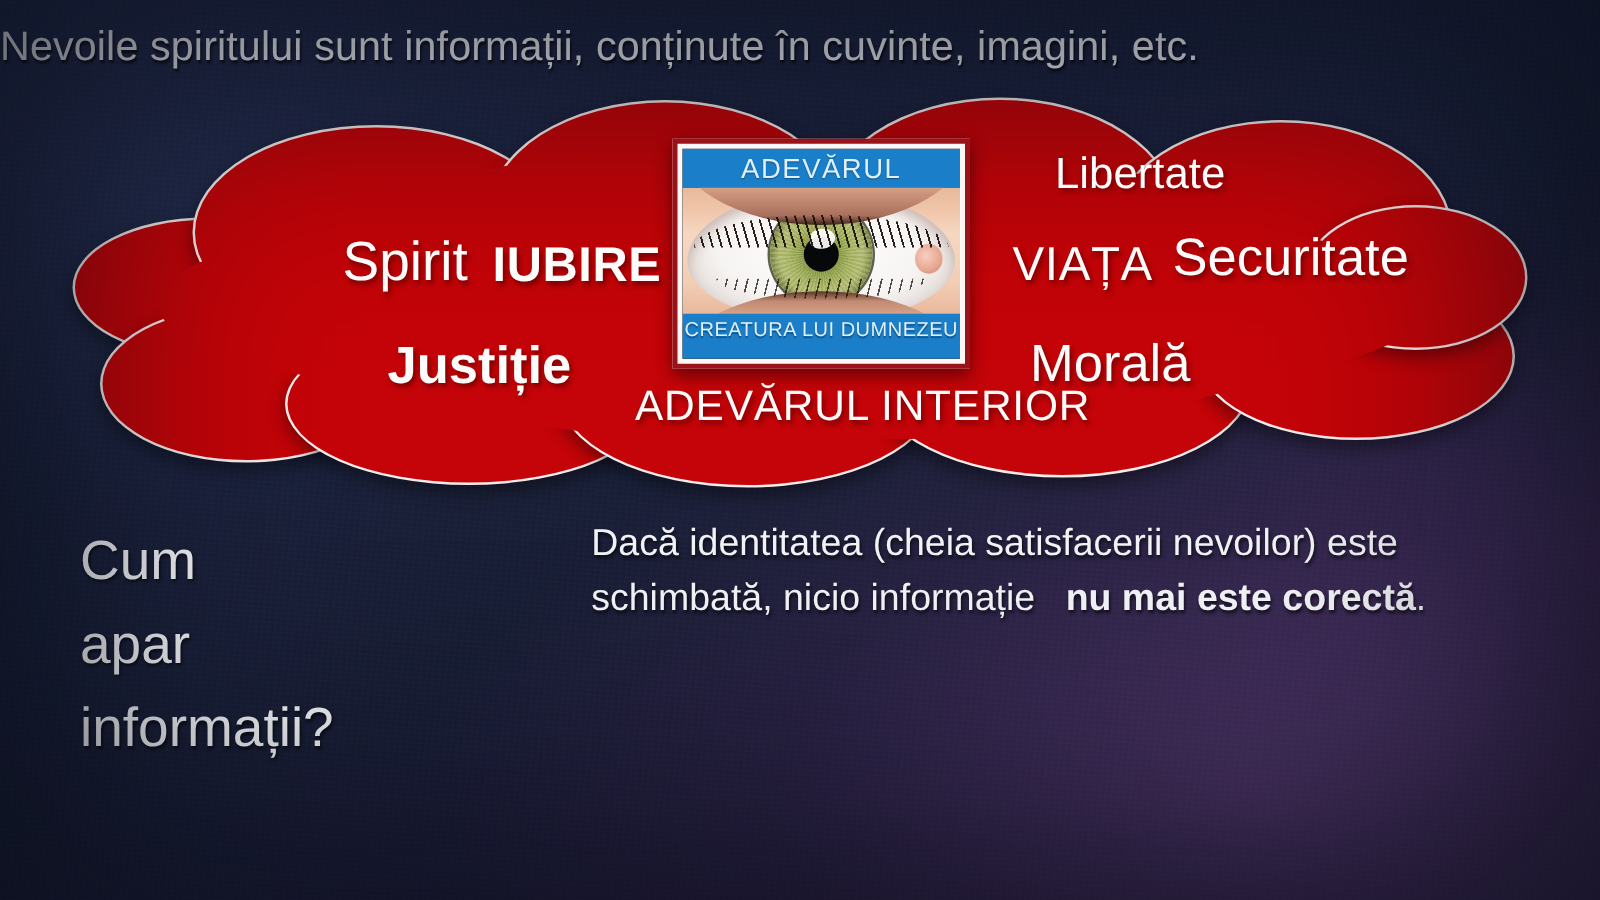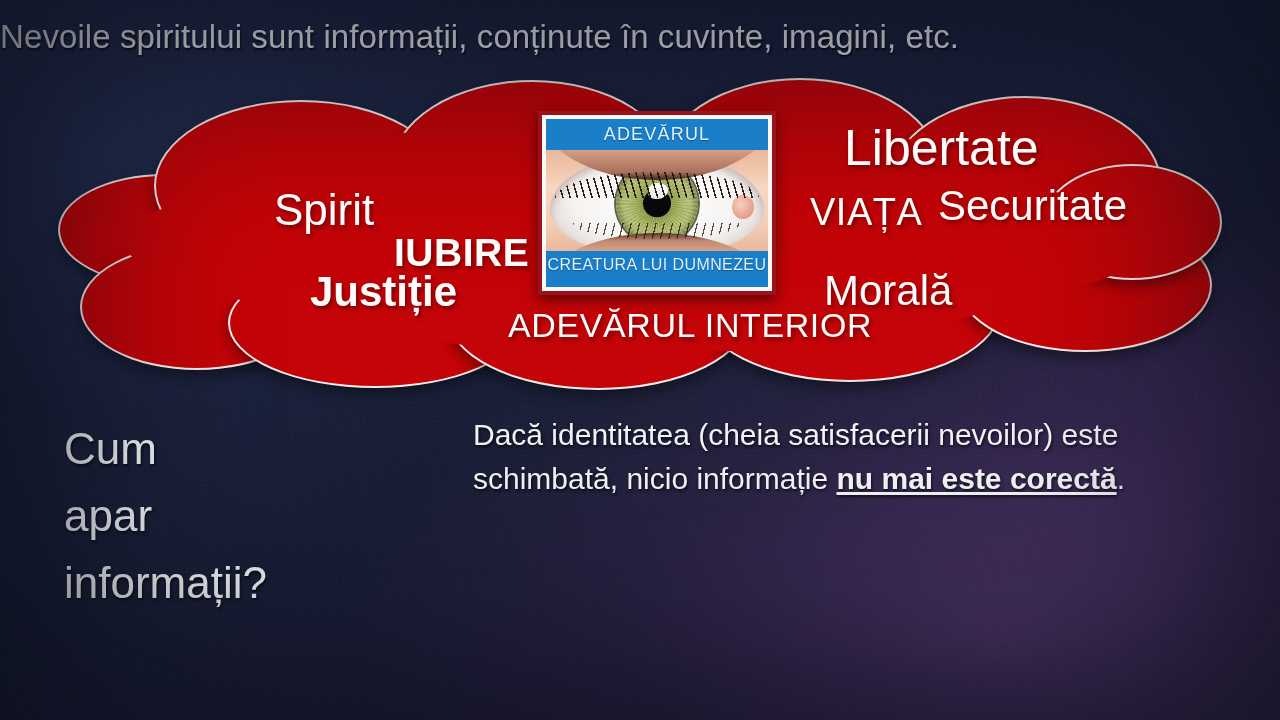--- a/index.html
+++ b/index.html
@@ -71,23 +71,23 @@
   .cloudword {
     position: absolute;
     color: #fdfcfb;
     font-family: "Liberation Sans", sans-serif;
     font-weight: 300;
     text-shadow: 2px 3px 4px rgba(90,0,0,0.72);
     white-space: nowrap;
     z-index: 40;
   }
   .w-spirit      { left: 200px; top: 107px; font-size: 44px; margin-left: 16px; }
-  .w-iubire      { left: 336px; top: 113px; font-size: 39px; font-weight: 700; letter-spacing: 0.5px; margin-top: 40px; }
+  .w-iubire      { left: 336px; top: 113px; font-size: 39px; font-weight: 700; letter-spacing: 0.5px; }
   .w-justitie    { left: 252px; top: 190px; font-size: 42px; font-weight: bold; }
-  .w-libertate   { left: 786px; top: 41px;  font-size: 50px; }
+  .w-libertate   { left: 786px; top: 41px;  font-size: 35px; }
   .w-viata       { left: 752px; top: 113px; font-size: 38px; letter-spacing: 0.5px; }
   .w-securitate  { left: 880px; top: 104px; font-size: 42px; }
   .w-morala      { left: 766px; top: 189px; font-size: 42px; }
   .w-adevarul-int{ left: 450px; top: 228px; font-size: 34px; letter-spacing: 0.6px; }
 
   
   #eye-card {
     position: absolute;
     left: 480px;
     top: 33px;
@@ -115,21 +115,21 @@
     font-family: "Liberation Sans", sans-serif;
     font-weight: 400;
     text-shadow: 0 1px 1px rgba(0,0,0,0.35);
     z-index: 6;
     box-sizing: border-box;
   }
   #banner-top {
     top: 0;
     height: 31px;
     line-height: 31px;
-    font-size: 18px;
+    font-size: 22px;
     letter-spacing: 1.2px;
   }
   #banner-bottom {
     bottom: 0;
     height: 36px;
     line-height: 28px;
     font-size: 16px;
     letter-spacing: 0.4px;
   }
   
@@ -270,22 +270,22 @@
     width: 690px;
     font-family: "Liberation Sans", sans-serif;
     font-weight: 300;
     font-size: 30px;
     line-height: 1.45;
     color: #f2f3f7;
     text-shadow: 1px 2px 3px rgba(0,0,0,0.68);
   }
   .paragraph .emph {
     font-weight: 700;
-    text-decoration: underline;
     text-underline-offset: 3px;
+    margin-left: 16px;
   }
 </style>
 </head>
 <body>
 
 <div id="slide">
 
   <div id="noise"></div>
 
   <div class="title">Nevoile spiritului sunt informații, conținute în cuvinte, imagini, etc.</div>

